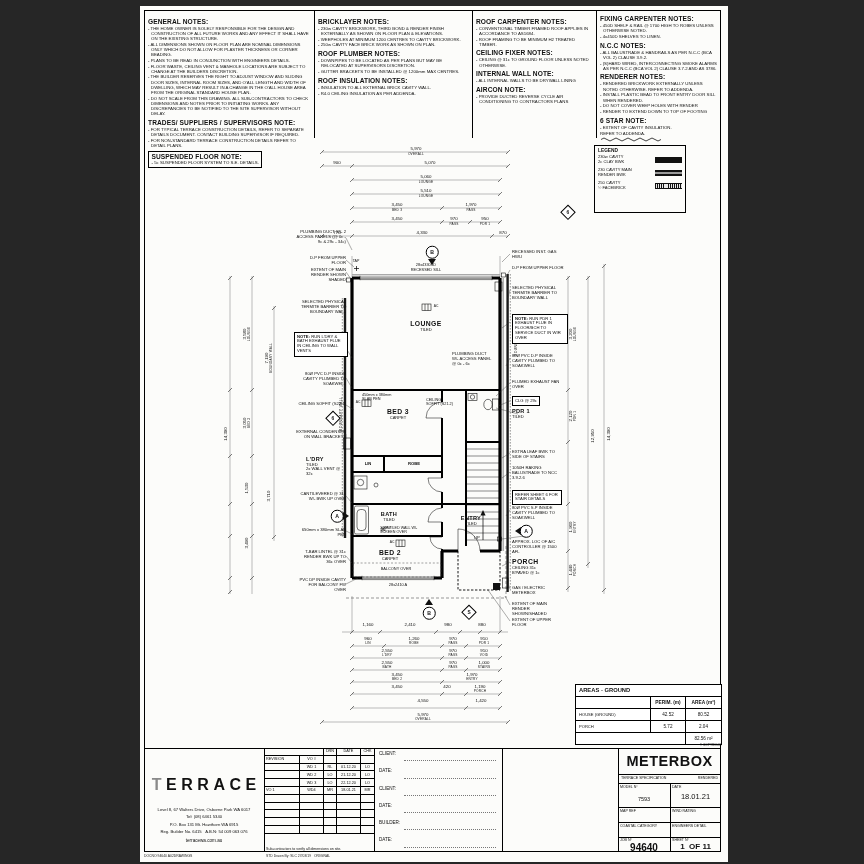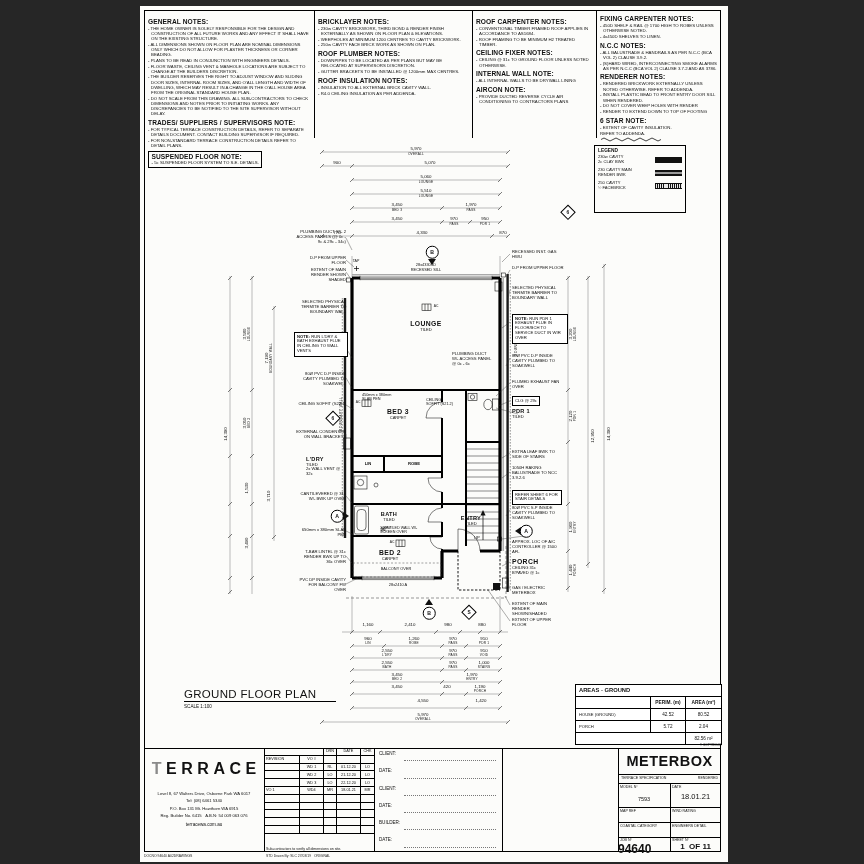--- a/index.html
+++ b/index.html
@@ -462,24 +462,20 @@
     </div>
   <div class="mk" style="left:197px;top:510px">A</div>
   <div class="mk" style="left:386px;top:525px">A</div>
   <div class="mkd" style="left:193px;top:412px">
       <span>6</span>
     </div>
   <div class="mkd" style="left:428px;top:206px">
       <span>6</span>
     </div>
 
-  <div class="ptitle">
-    <div class="pt1">GROUND FLOOR PLAN</div>
-    <div class="pt2">SCALE 1:100</div>
-  </div>
 
   <div class="areas">
     <div class="ar-title">AREAS - GROUND</div>
     <div class="ar-row">
       <div class="ar-c0"></div>
       <div class="ar-c1 ar-h">PERIM. (m)</div>
       <div class="ar-c2 ar-h">AREA (m²)</div>
     </div>
     <div class="ar-row">
       <div class="ar-c0">HOUSE (GROUND)</div>
@@ -499,21 +495,21 @@
   </div>
   <div class="abs" style="left:536px;top:737px;width:46px;text-align:right;font-size:3.2px">© COPYRIGHT</div>
 
   <div class="tbline"></div>
   <div class="tbv" style="left:124px"></div>
   <div class="tbv" style="left:234px"></div>
   <div class="tbv" style="left:362px"></div>
   <div class="tbv" style="left:478px"></div>
 
   <div class="abs" style="left:4px;top:742px;width:120px;height:104px">
-    <div style="text-align:center;margin-top:12px;font-size:16px;font-weight:700;letter-spacing:4.5px;text-indent:4.5px"><span style="color:#8a8a8a">T</span><span>ERRACE</span></div>
+    <div style="text-align:center;margin-top:28px;font-size:16px;font-weight:700;letter-spacing:4.5px;text-indent:4.5px"><span style="color:#8a8a8a">T</span><span>ERRACE</span></div>
     <div style="text-align:center;margin-top:12px;font-size:4.2px;line-height:1.75">
       <div>Level 8, 67 Walters Drive, Osborne Park WA 6017</div>
       <div>Tel: (08) 6461 5340</div>
       <div>P.O. Box 131 Mt. Hawthorn WA 6915</div>
       <div><span>Reg. Builder No. 6415</span>&nbsp;&nbsp;&nbsp;<span>A.B.N: 54 009 063 076</span></div>
       <div style="font-size:4.6px;margin-top:2px">terracewa.com.au</div>
     </div>
   </div>
 
   <div class="rev">
@@ -617,20 +613,20 @@
     <div style="position:absolute;left:54px;top:37px;font-size:3.6px">DATE</div>
     <div style="position:absolute;left:52px;top:44px;width:51px;text-align:center;font-size:7.5px">18.01.21</div>
     <div class="pj-h" style="top:59px"></div>
     <div style="position:absolute;left:2px;top:61px;font-size:3.6px">MAP REF</div>
     <div style="position:absolute;left:54px;top:61px;font-size:3.6px">WIND RATING</div>
     <div class="pj-h" style="top:74px"></div>
     <div style="position:absolute;left:2px;top:76px;font-size:3.6px">COASTAL CATEGORY</div>
     <div style="position:absolute;left:54px;top:76px;font-size:3.6px">ENGINEERS DETAIL</div>
     <div class="pj-h" style="top:89px"></div>
     <div style="position:absolute;left:2px;top:90px;font-size:3.6px">JOB N°</div>
-    <div style="position:absolute;left:0;top:94px;width:52px;text-align:left;font-size:12px;font-weight:700">94640</div>
+    <div style="position:absolute;left:0;top:94px;width:52px;text-align:center;font-size:10px;font-weight:700">94640</div>
     <div style="position:absolute;left:54px;top:90px;font-size:3.6px">SHEET N°</div>
     <div style="position:absolute;left:52px;top:94px;width:51px;text-align:center;font-size:8px;font-weight:700;white-space:pre">1  OF 11</div>
   </div>
 
   <div class="tinybelow" style="left:4px;top:848px">DOCNO:94640 A02DRAWINGS</div>
   <div class="tinybelow" style="left:126px;top:848px"><span>STD Drawn By: SLC 27/03/19</span>&nbsp;&nbsp;&nbsp;<span>ORIGINAL</span></div>
 </div>
 
 </body></html>

